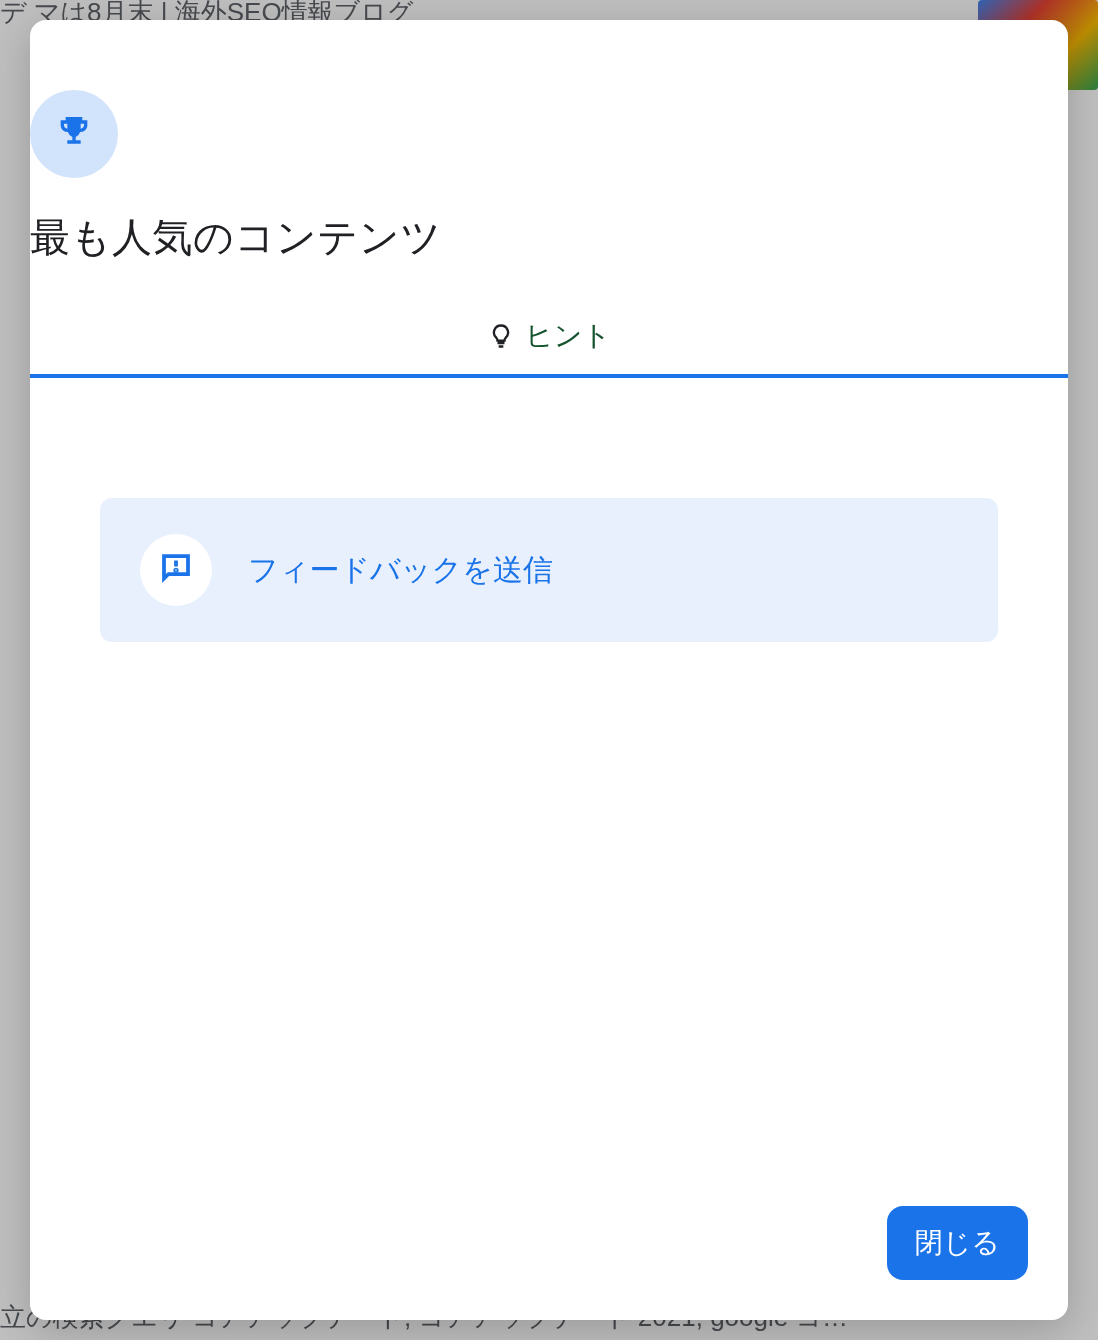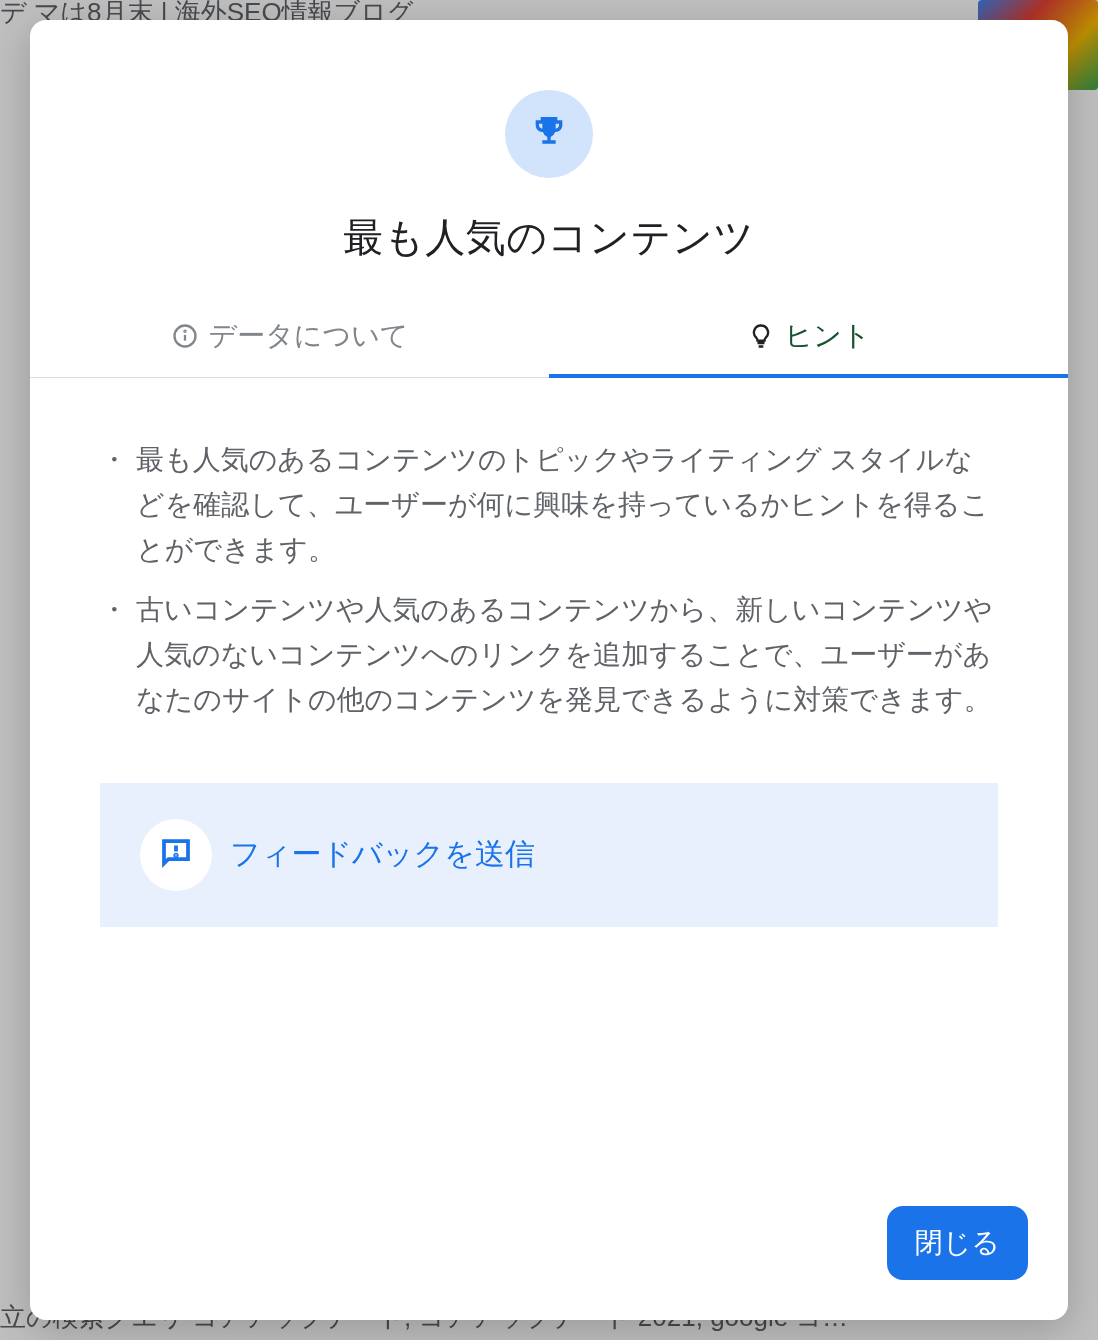--- a/index.html
+++ b/index.html
@@ -46,21 +46,21 @@
       background: #ffffff;
       border-radius: 16px;
       box-shadow: 0 10px 40px rgba(0,0,0,0.2);
       display: flex;
       flex-direction: column;
       overflow: hidden;
     }
     .modal-header {
       display: flex;
       flex-direction: column;
-      align-items: center;
+      align-items: flex-start;
       padding-top: 70px;
       padding-bottom: 30px;
     }
     .trophy-circle {
       width: 88px;
       height: 88px;
       border-radius: 50%;
       background: #d2e3fc;
       display: flex;
       align-items: center;
@@ -134,25 +134,25 @@
     }
     .hint-item::before {
       content: "・";
       position: absolute;
       left: 0;
       color: #5f6368;
     }
     .feedback-box {
       margin-top: 60px;
       background: #e8f0fe;
-      border-radius: 0;
+      border-radius: 12px;
       padding: 36px 40px;
       display: flex;
       align-items: center;
-      gap: 18px;
+      gap: 36px;
       cursor: pointer;
     }
     .feedback-icon-circle {
       width: 72px;
       height: 72px;
       background: #ffffff;
       border-radius: 50%;
       display: flex;
       align-items: center;
       justify-content: center;
@@ -204,45 +204,31 @@
       <span>
         <svg viewBox="0 0 24 24">
             <path d="M7 3h10v2h3v3c0 2.2-1.8 4-4 4h-.3A5 5 0 0 1 13 15v2h3v2H8v-2h3v-2a5 5 0 0 1-2.7-3H8c-2.2 0-4-1.8-4-4V5h3V3zm0 4H6v1c0 1.1.9 2 2 2V7H7zm10 0h-1v3c1.1 0 2-.9 2-2V7h-1z"></path>
           </svg>
       </span>
     </div>
     <h1 class="modal-title">最も人気のコンテンツ</h1>
   </div>
 
   <div class="tabs">
-    <div class="tab inactive">
-      <span class="tab-icon">
-        <svg viewBox="0 0 24 24" fill="none" stroke="#80868b" stroke-width="2">
-            <circle cx="12" cy="12" r="9"></circle>
-            <line x1="12" y1="11" x2="12" y2="16"></line>
-            <circle cx="12" cy="8" r="0.5" fill="#80868b"></circle>
-          </svg>
-      </span>
-      <span>データについて</span>
-    </div>
     <div class="tab active">
       <span class="tab-icon">
         <svg viewBox="0 0 24 24" fill="none" stroke="#202124" stroke-width="2">
             <path d="M9 18h6M10 21h4M12 3a6 6 0 0 0-4 10.5c.8.8 1 1.5 1 2.5h6c0-1 .2-1.7 1-2.5A6 6 0 0 0 12 3z"></path>
           </svg>
       </span>
       <span>ヒント</span>
     </div>
   </div>
 
   <div class="modal-body">
-    <ul class="hint-list">
-      <li class="hint-item">最も人気のあるコンテンツのトピックやライティング スタイルなどを確認して、ユーザーが何に興味を持っているかヒントを得ることができます。</li>
-      <li class="hint-item">古いコンテンツや人気のあるコンテンツから、新しいコンテンツや人気のないコンテンツへのリンクを追加することで、ユーザーがあなたのサイトの他のコンテンツを発見できるように対策できます。</li>
-    </ul>
 
     <div class="feedback-box">
       <div class="feedback-icon-circle">
         <span>
           <svg viewBox="0 0 24 24">
               <path d="M4 4h16v12H7l-3 3V4z"></path>
               <line x1="12" y1="7" x2="12" y2="11"></line>
               <circle cx="12" cy="13.5" r="0.5" fill="#1a73e8"></circle>
             </svg>
         </span>

